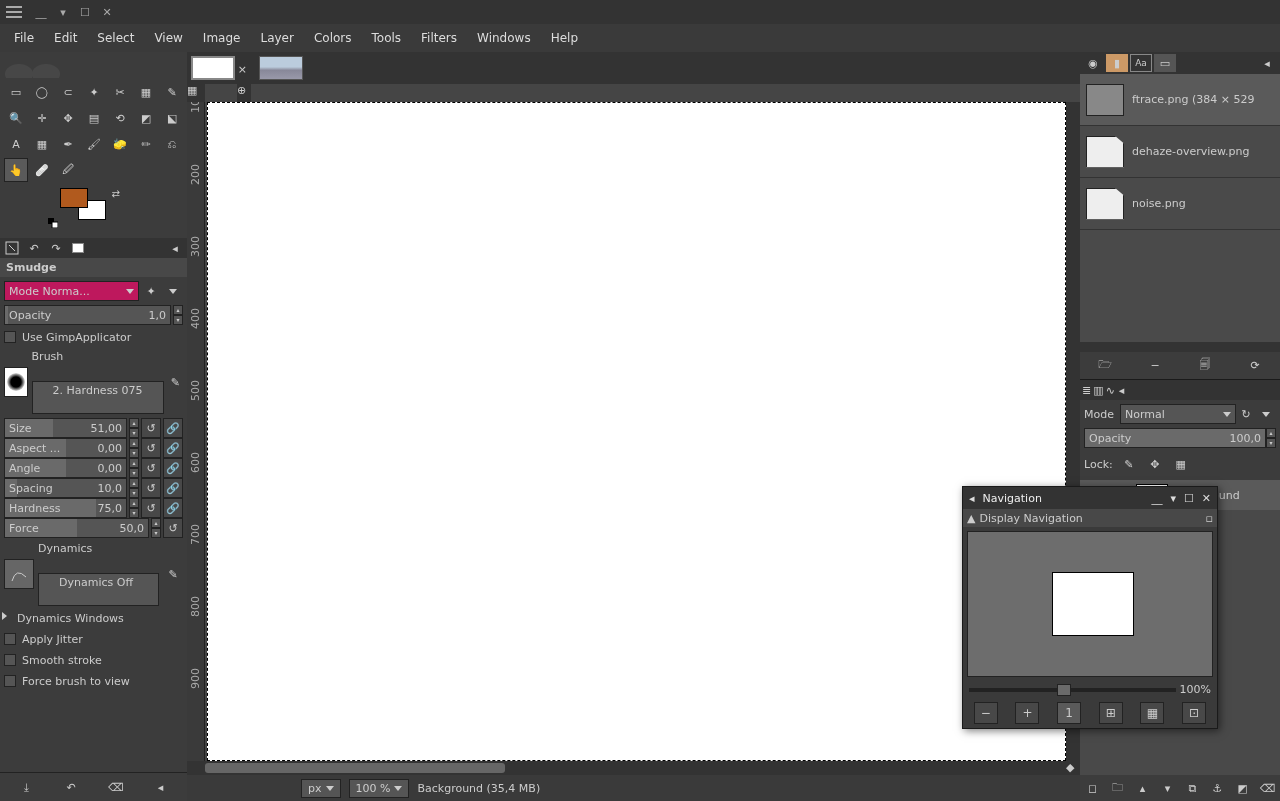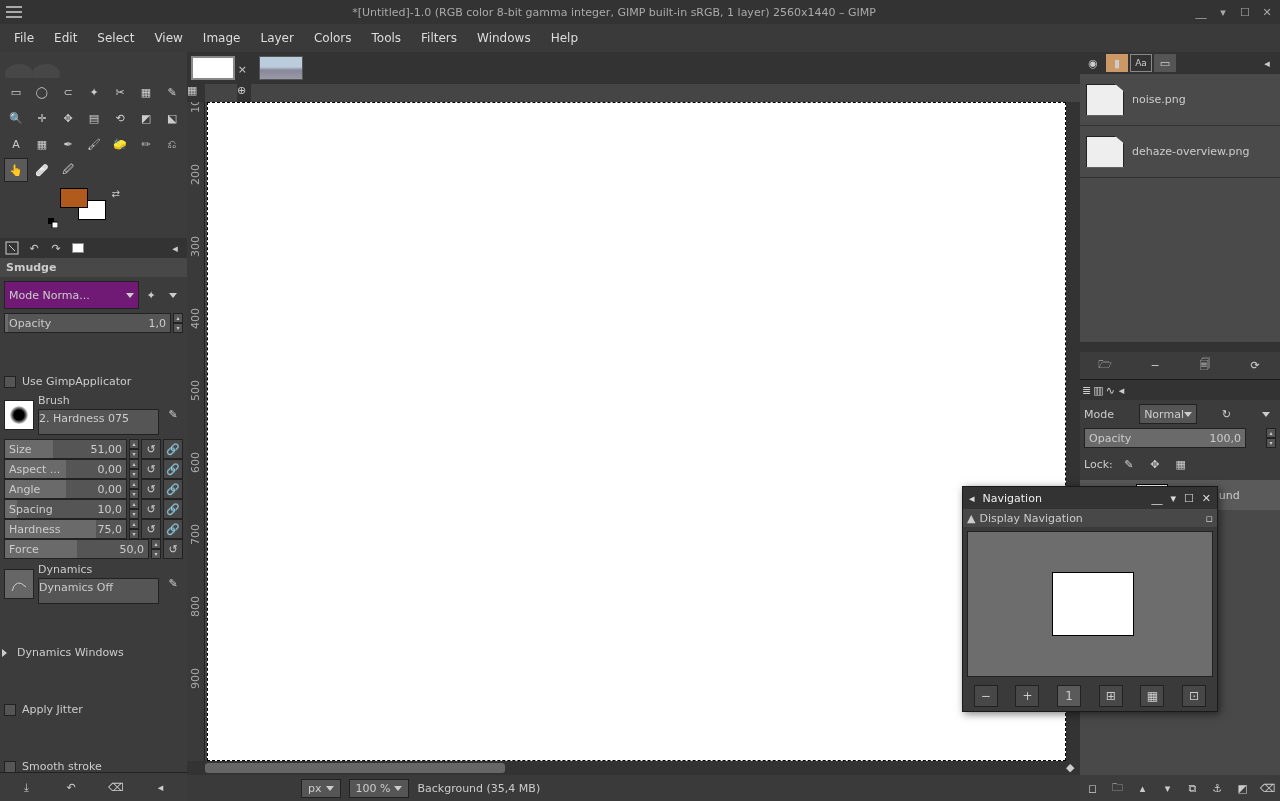--- a/index.html
+++ b/index.html
@@ -23,35 +23,35 @@
 .fgbg { height: 42px; position: relative; margin: 4px 0 4px 56px; width: 60px; }
 .fgbg .fg { position: absolute; width: 28px; height: 20px; background: #b15a1e; border: 1px solid #000; top: 0; left: 0; z-index: 2; }
 .fgbg .bg { position: absolute; width: 28px; height: 20px; background: #fff; border: 1px solid #000; top: 12px; left: 18px; }
 .fgbg .swap { position: absolute; right: 0; top: 0; font-size: 10px; }
 .fgbg .def { position: absolute; left: -12px; bottom: 2px; width: 10px; height: 10px; }
 .tabrow { height: 20px; background: #333; display: flex; align-items: center; padding: 0 2px; gap: 2px; }
 .tabrow .tab { width: 20px; height: 18px; display: flex; align-items: center; justify-content: center; }
 .toolopt-title { background: #484848; padding: 3px 6px; font-weight: bold; font-size: 11px; }
 .toolopts { flex: 1; padding: 4px; display: flex; flex-direction: column; gap: 4px; overflow: hidden; }
 .optrow { display: flex; align-items: center; gap: 2px; }
-.mode-select { flex: 1; background: #701a75; border: 1px solid #222; height: 28px; display: flex; align-items: center; padding: 0 4px; justify-content: space-between; }
+.mode-select { flex: 1; background: #be185d; border: 1px solid #222; height: 20px; display: flex; align-items: center; padding: 0 4px; justify-content: space-between; }
 .slider { flex: 1; background: #555; border: 1px solid #222; height: 20px; position: relative; display: flex; align-items: center; justify-content: space-between; padding: 0 4px; }
 .slider .fill { position: absolute; left: 0; top: 0; bottom: 0; background: #6a6a6a; }
 .slider span { position: relative; z-index: 1; }
 .spin-btns { width: 10px; display: flex; flex-direction: column; }
 .spin-btns div { height: 10px; background: #555; border: 1px solid #222; font-size: 6px; text-align: center; line-height: 8px; }
 .iconbtn { width: 20px; height: 20px; background: #3c3c3c; display: flex; align-items: center; justify-content: center; }
 .iconbtn.boxed { border: 1px solid #222; background: #484848; }
-.check { display: flex; align-items: center; gap: 6px; padding: 2px 0; margin-top: 36px; }
+.check { display: flex; gap: 6px; padding: 2px 0; }
 .check .box { width: 12px; height: 12px; background: #555; border: 1px solid #222; }
 .brush-row { display: flex; align-items: center; gap: 4px; }
 .brush-thumb { width: 30px; height: 30px; background: #fff; border: 1px solid #222; display: flex; align-items: center; justify-content: center; }
 .brush-thumb .dot { width: 18px; height: 18px; background: radial-gradient(circle, #000 40%, #fff 75%); border-radius: 50%; }
 .brush-info { flex: 1; display: flex; flex-direction: column; gap: 2px; }
-.brush-name { background: #555; border: 1px solid #222; padding: 2px 0; height: 26px; overflow: hidden; white-space: nowrap; }
+.brush-name { background: #555; border: 1px solid #222; padding: 2px 20px; height: 33px; overflow: hidden; white-space: nowrap; margin-top: 16px; }
 .bottom-btns { display: flex; justify-content: space-around; padding: 4px; border-top: 1px solid #222; }
 .canvas-area { flex: 1; background: #454545; display: flex; flex-direction: column; position: relative; }
 .img-tabs { height: 32px; background: #333; display: flex; align-items: center; padding: 4px; gap: 6px; }
 .img-tab { width: 44px; height: 24px; border: 1px solid #555; display: flex; align-items: center; justify-content: center; position: relative; }
 .img-tab.active { border: 2px solid #888; }
 .img-tab .thumb { width: 100%; height: 100%; }
 .img-tab .x { position: absolute; right: -14px; top: 5px; }
 .ruler-h { height: 18px; background: #3a3a3a; border-bottom: 1px solid #222; position: relative; overflow: hidden; font-size: 8px; margin-left: 18px; margin-right: 14px;}
 .canvas-row { flex: 1; display: flex; }
 .ruler-v { width: 18px; background: #3a3a3a; border-right: 1px solid #222; position: relative; overflow: hidden; font-size: 8px; }
@@ -86,21 +86,21 @@
 .filelist { flex: 0 0 268px; overflow: hidden; background: #4a4a4a; }
 .fileitem { display: flex; align-items: center; gap: 8px; padding: 6px; border-bottom: 1px solid #333; height: 52px; }
 .fileitem.sel { background: #5a5a5a; }
 .fileitem .fthumb { width: 38px; height: 32px; background: #888; border: 1px solid #222; flex-shrink:0; }
 .fileitem .fthumb.page { background: #eee; clip-path: polygon(0 0, 75% 0, 100% 25%, 100% 100%, 0 100%); }
 .fileitem .fname { white-space: nowrap; overflow: hidden; }
 .hscroll2 { height: 10px; background: #333; }
 .fbtns { height: 28px; display: flex; justify-content: space-around; align-items: center; border-bottom: 1px solid #1a1a1a; }
 .ltabs { height: 20px; background: #333; display: flex; align-items: center; padding: 0 2px; gap: 2px; }
 .layerprops { padding: 4px; display: flex; flex-direction: column; gap: 4px; }
-.lrow { display: flex; align-items: center; gap: 20px; }
+.lrow { display: flex; align-items: center; gap: 0; }
 .llabel { width: 36px; }
 .lsel { flex: 1; background: #555; border: 1px solid #222; height: 20px; display: flex; align-items: center; justify-content: space-between; padding: 0 4px; }
 .locks { display: flex; gap: 6px; padding: 2px 0; align-items: center; }
 .layerlist { flex: 1; background: #494949; }
 .layer { display: flex; align-items: center; height: 30px; background: #5a5a5a; }
 .layer .eye { width: 28px; text-align: center; }
 .layer .lthumb { width: 32px; height: 22px; background: #fff; border: 1px solid #000; margin: 0 6px; }
 .lbtns { height: 26px; display: flex; justify-content: space-around; align-items: center; }
 .tri { display: inline-block; width: 0; height: 0; }
 .tri.down { border-left: 4px solid transparent; border-right: 4px solid transparent; border-top: 5px solid #ccc; }
@@ -109,21 +109,20 @@
 </style>
 </head>
 <body>
 
 <div class="titlebar">
   <div class="hamburger">
       <span></span>
       <span></span>
       <span></span>
     </div>
-  <div class="title">*[Untitled]-1.0 (RGB color 8-bit gamma integer, GIMP built-in sRGB, 1 layer) 2560x1440 – GIMP</div>
   <div class="winbtns">
     <span>__</span>
     <span>▾</span>
     <span>☐</span>
     <span>✕</span>
   </div>
 </div>
 
 <div class="menubar" id="menubar">
     <div class="mitem">File</div>
@@ -419,20 +418,26 @@
       </div>
       <div class="nav-sub">
         <span>▲</span>
         <span>Display Navigation</span>
         <span class="spacer"></span>
         <span>▫</span>
       </div>
       <div class="nav-preview">
           <div class="mini"></div>
         </div>
+      <div class="nav-zoom">
+        <div class="track">
+            <div class="handle"></div>
+          </div>
+        <span>100%</span>
+      </div>
       <div class="nav-btns">
         <div class="nb">−</div>
         <div class="nb">+</div>
         <div class="nb" style="background:#5a5a5a">1</div>
         <div class="nb">⊞</div>
         <div class="nb">▦</div>
         <div class="nb">⊡</div>
       </div>
     </div>
   </div>
@@ -440,27 +445,31 @@
   <div class="right-dock">
     <div class="rtabs">
       <div class="rt">◉</div>
       <div class="rt" style="background:#c96">▮</div>
       <div class="rt" style="border:1px solid #888;font-size:9px">Aa</div>
       <div class="rt active">▭</div>
       <div class="spacer"></div>
       <div class="rt">◂</div>
     </div>
     <div class="filelist" id="filelist">
+        <div class="fileitem sel">
+          <div class="fthumb" style=""></div>
+          <span class="fname">ftrace.png (384 × 529</span>
+        </div>
+        <div class="fileitem">
+          <div class="fthumb page" style=""></div>
+          <span class="fname">dehaze-overview.png</span>
+        </div>
         <div class="fileitem">
           <div class="fthumb page" style=""></div>
           <span class="fname">noise.png</span>
-        </div>
-        <div class="fileitem">
-          <div class="fthumb page" style=""></div>
-          <span class="fname">dehaze-overview.png</span>
         </div>
       </div>
     <div class="hscroll2"></div>
     <div class="fbtns">
       <div class="iconbtn">🗁</div>
       <div class="iconbtn">−</div>
       <div class="iconbtn">🗐</div>
       <div class="iconbtn">⟳</div>
     </div>
     <div class="ltabs">

